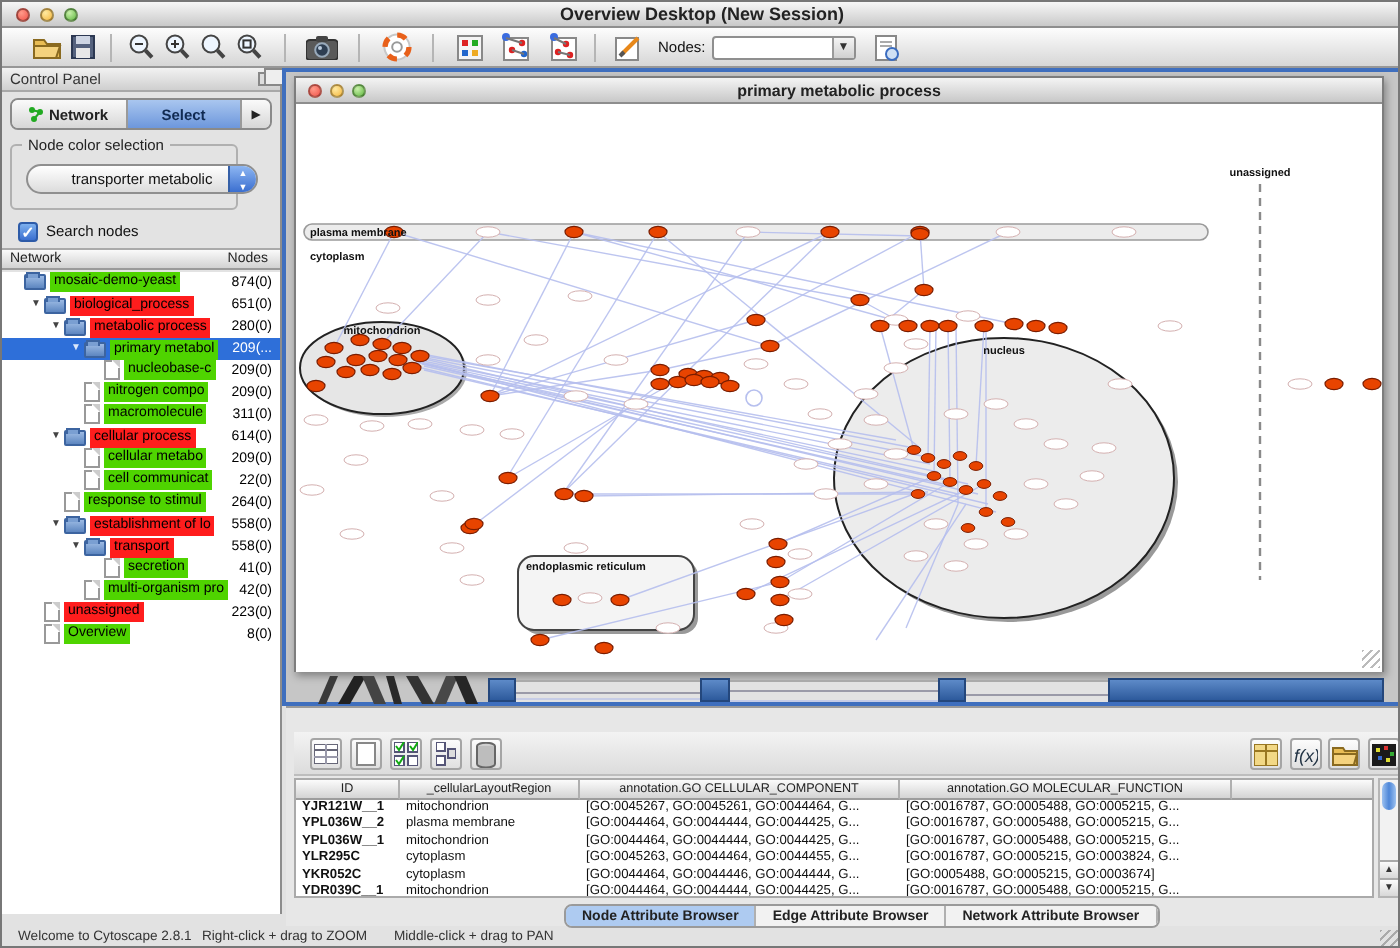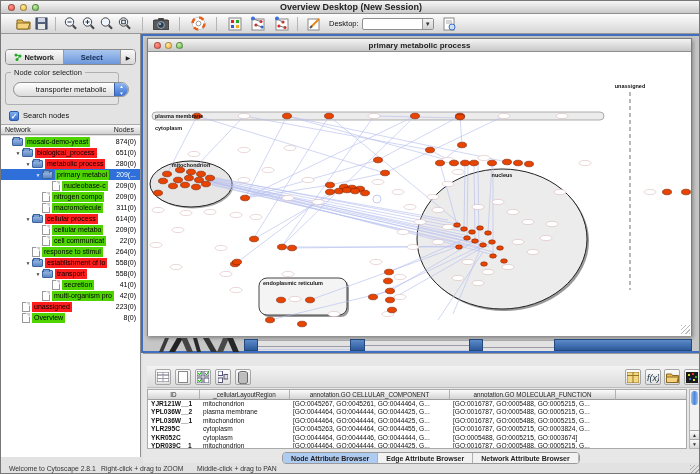--- a/index.html
+++ b/index.html
@@ -192,36 +192,40 @@
         </svg>
       </div>
     <div class="tsep" style="margin:0 7px"></div>
     <div class="tbtn">
         <svg width="14" height="14">
           <rect x="1" y="2" width="11" height="11" fill="#fff" stroke="#888"></rect>
           <line x1="4" y1="10" x2="12" y2="2" stroke="#e8881a" stroke-width="2"></line>
           <line x1="3" y1="11" x2="5" y2="9" stroke="#555" stroke-width="2"></line>
         </svg>
       </div>
-    <span class="search-label">Desktop:</span>
+    <span class="search-label">Nodes:</span>
     <div class="searchbox">
       <span style="font-size:7px;padding-left:2px;"></span>
       <span class="dd">▼</span>
     </div>
     <div class="tbtn" style="margin-left:7px">
         <svg width="13" height="14">
           <rect x="1" y="1" width="10" height="12" fill="#fff" stroke="#888"></rect>
           <line x1="3" y1="4" x2="9" y2="4" stroke="#aaa"></line>
           <line x1="3" y1="6" x2="9" y2="6" stroke="#aaa"></line>
           <circle cx="9" cy="10" r="3" fill="#cfe0f4" stroke="#3a6cc0"></circle>
         </svg>
       </div>
   </div>
 
   <div class="cpanel">
+    <div class="phead">
+      <span>Control Panel</span>
+      <span class="float-ico"></span>
+    </div>
     <div class="cp-tabs">
       <div class="cp-tab">
         <svg width="8" height="8">
             <circle cx="2" cy="2" r="1.5" fill="#2a2"></circle>
             <circle cx="6" cy="3" r="1.5" fill="#2a2"></circle>
             <circle cx="3" cy="6.5" r="1.5" fill="#2a2"></circle>
             <line x1="2" y1="2" x2="6" y2="3" stroke="#2a2"></line>
             <line x1="6" y1="3" x2="3" y2="6.5" stroke="#2a2"></line>
           </svg>
         <span>Network</span>

